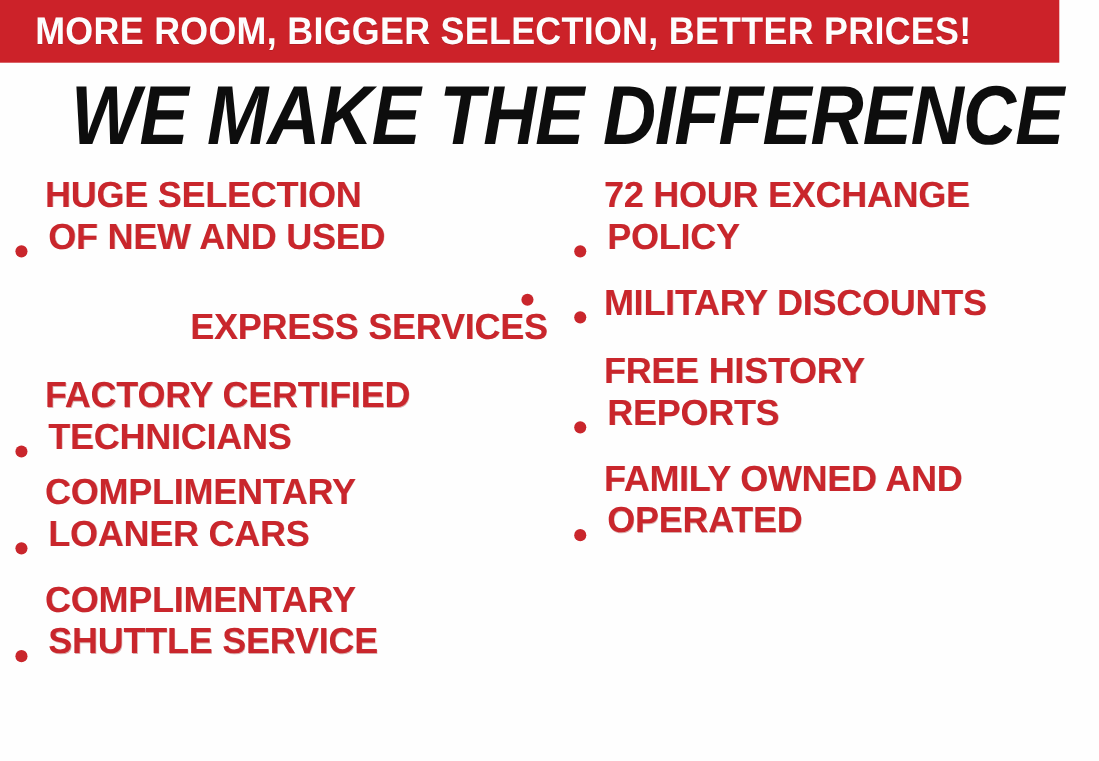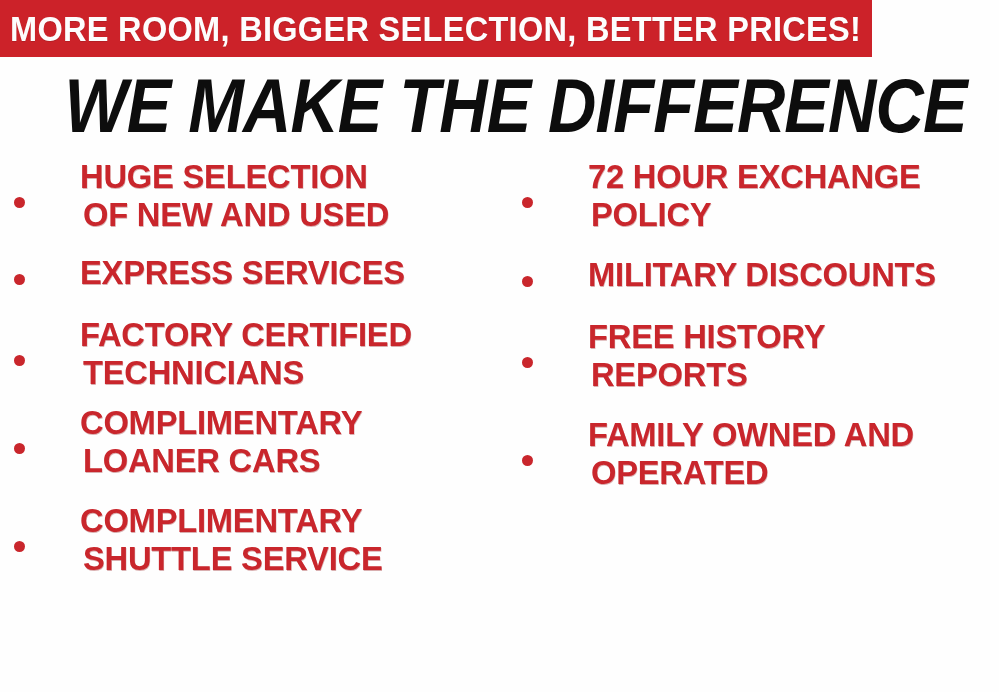--- a/index.html
+++ b/index.html
@@ -20,26 +20,26 @@
     height: 692px;
     background: #fefefe;
     box-sizing: border-box;
   }
 
   
   .banner {
     position: absolute;
     top: 0;
     left: 0;
-    width: 872px;
+    width: 963px;
     height: 57px;
     background: #cc2229;
     display: flex;
     align-items: center;
-    justify-content: center;
+    justify-content: flex-start;
     overflow: hidden;
   }
   .banner-text {
     color: #fdfdfd;
     font-family: "Liberation Sans", sans-serif;
     font-weight: bold;
     font-size: 35px;
     line-height: 35px;
     letter-spacing: 0.3px;
     transform: scaleX(0.93);
@@ -92,23 +92,22 @@
     padding-right: 4px;
   }
   .column-right {
     width: 494px;
     padding-left: 17px;
     padding-right: 16px;
   }
 
   .bullet {
     display: flex;
-    align-items: center;
+    align-items: flex-end;
     margin-bottom: 16px;
-    gap: 39px;
   }
   .bullet-dot {
     flex: 0 0 auto;
     width: 11px;
     height: 11px;
     border-radius: 50%;
     background: #c9262c;
     margin-top: 13px;
     margin-right: 16px;
   }
@@ -126,21 +125,21 @@
   .bullet-text .line {
     display: block;
     white-space: nowrap;
   }
   .bullet-text .line + .line {
     padding-left: 3px;
   }
 
   
   .column-left .bullet:nth-child(1) { margin-bottom: 20px; }
-  .column-left .bullet:nth-child(2) { margin-bottom: 24px; }
+  .column-left .bullet:nth-child(2) { margin-bottom: 24px; flex-direction: column; }
   .column-left .bullet:nth-child(3) { margin-bottom: 12px; }
   .column-left .bullet:nth-child(4) { margin-bottom: 22px; }
 
   .column-right .bullet:nth-child(1) { margin-bottom: 22px; }
   .column-right .bullet:nth-child(2) { margin-bottom: 24px; }
   .column-right .bullet:nth-child(3) { margin-bottom: 22px; }
   .column-right .bullet:nth-child(4) { margin-bottom: 22px; }
   .column-right .bullet:nth-child(5) { margin-bottom: 22px; }
 </style>
 </head>

